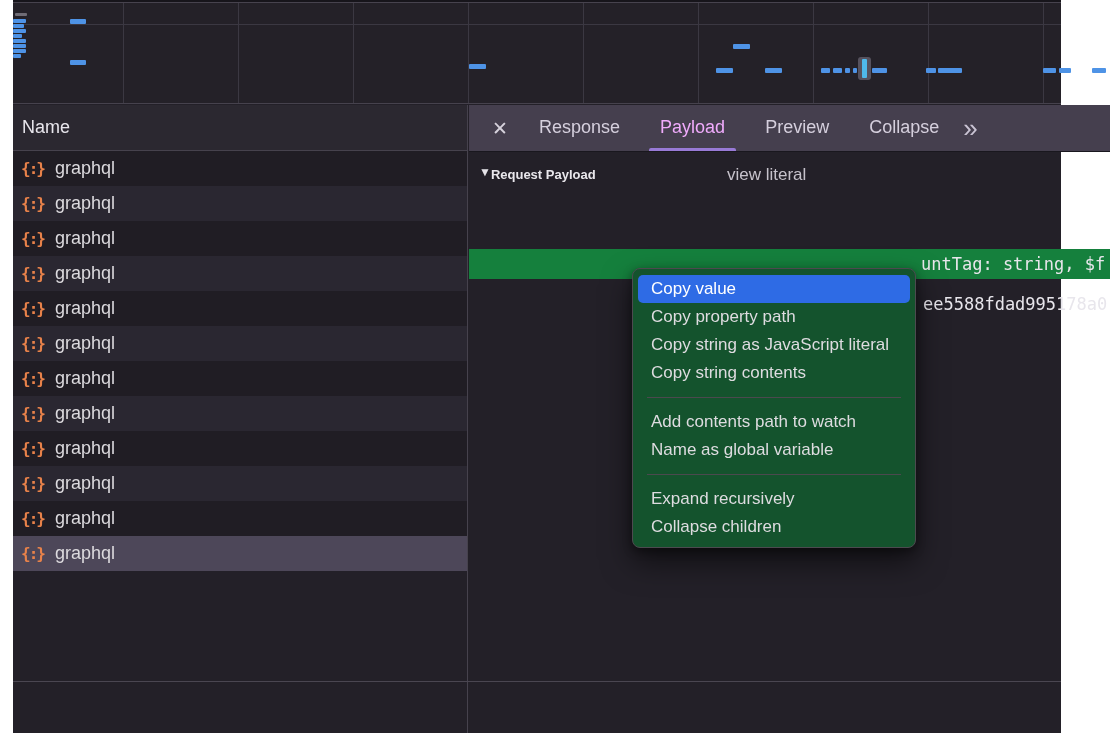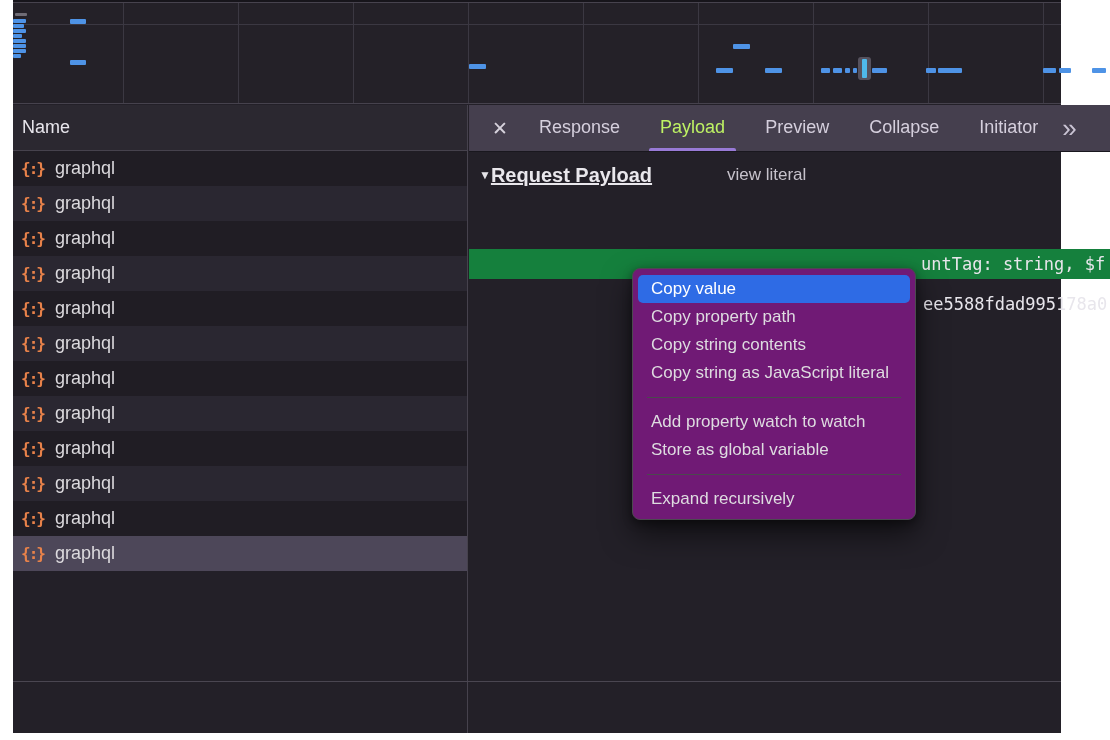--- a/index.html
+++ b/index.html
@@ -48,50 +48,50 @@
     font-size:16px; letter-spacing:-2px; margin-right:2px; flex:0 0 auto;
   }
 
   .right-panel { position:absolute; left:456px; top:0; width:654px; height:100%; overflow:hidden; }
   .tabbar {
     position:absolute; top:0; left:0; width:654px; height:47px; background:#453f4e;
     border-bottom:1px solid #19171e; display:flex; align-items:stretch;
   }
   .close-btn { align-self:center; margin:0 6px 0 18px; width:26px; text-align:center; color:#d6d2dc; font-size:19px; cursor:default; }
   .tab { padding:0 20px; line-height:44px; font-size:18px; color:#d5cfdd; position:relative; cursor:default; }
-  .tab.active { color:#bef264; }
+  .tab.active { color:#f0abfc; }
   .tab.active::after { content:""; position:absolute; left:9px; right:9px; bottom:0; height:3px; background:#987ad6; border-radius:2px 2px 0 0; }
   .overflow-btn { align-self:center; margin-left:4px; color:#cac4d4; font-size:26px; line-height:26px; cursor:default; }
 
   .payload {
     position:absolute; top:47px; left:0; width:647px; bottom:0;
     font-family:"DejaVu Sans Mono", monospace; font-size:17px; color:#d6d3da;
   }
   .rp-header { position:absolute; top:12px; left:10px; width:630px; font-family:"Liberation Sans", sans-serif; white-space:nowrap; }
   .rp-tri { font-size:12px; color:#e5e3e8; vertical-align:3px; }
-  .rp-title { font-weight:bold; font-size:20px; color:#e9e7ec;text-decoration:underline; }
+  .rp-title { font-weight:bold; font-size:13px; color:#e9e7ec; }
   .view-source { position:absolute; left:248px; top:1px; font-size:17px; color:#c6c2cb; cursor:default; }
 
   .t-row { position:absolute; left:0; width:647px; height:29px; line-height:29px; white-space:pre; overflow:hidden; }
   .t-row.preview { top:49px; padding-left:34px; color:#d8d5dc; }
   .t-row.op-row { top:78px; padding-left:44px; }
   .t-row.query-row { top:97px; height:30px; line-height:30px; background:#15803d; padding-left:44px; }
   .t-row.vars-row { top:138px; }
   .frag { position:absolute; top:0; }
   .query-row .frag { left:452px; color:#e8e6ec; }
   .vars-row .frag { left:454px; color:#e8e6ec; }
 
   .edge-line { position:absolute; left:647px; top:0; bottom:0; width:1px; background:rgba(0,0,0,0.35); }
 
   .status-divider { position:absolute; left:0; right:0; top:576px; height:0; border-top:1px solid #4a4651; }
 
   
   .context-menu {
     position:absolute; left:619px; top:268px; width:284px;
-    background:#701a75; border:1px solid #4c4a4f; border-radius:8px;
+    background:#14532d; border:1px solid #4c4a4f; border-radius:8px;
     box-shadow:0 14px 30px rgba(0,0,0,0.55), 0 3px 10px rgba(0,0,0,0.4);
     padding:6px 0; z-index:10; font-size:17px; color:#dedce0;
   }
   .menu-item { height:28px; line-height:28px; margin:0 5px; padding-left:13px; border-radius:5px; white-space:nowrap; cursor:default; }
   .menu-item.highlighted { background:#2e6be5; color:#ffffff; }
   .menu-sep { height:1px; background:#4b494e; margin:10px 14px; }
 </style>
 </head>
 <body>
 
@@ -187,21 +187,20 @@
       </div>
 
       <div class="right-panel">
         <div class="tabbar">
           <span class="close-btn">✕</span>
           <div id="tabs" style="display:flex">
               <div class="tab">Response</div>
               <div class="tab active">Payload</div>
               <div class="tab">Preview</div>
               <div class="tab">Collapse</div>
-              <div class="tab">Initiator</div>
             </div>
           <span class="overflow-btn">»</span>
         </div>
 
         <div class="payload">
           <div class="rp-header">
             <span class="rp-tri">▼</span><span class="rp-title">Request Payload</span>
             <span class="view-source">view literal</span>
           </div>
 
@@ -226,22 +225,23 @@
 
         <div class="edge-line"></div>
       </div>
 
       <div class="status-divider"></div>
     </div>
 
     <div class="context-menu" id="context-menu">
         <div class="menu-item highlighted">Copy value</div>
         <div class="menu-item">Copy property path</div>
+        <div class="menu-item">Copy string as JavaScript literal</div>
         <div class="menu-item">Copy string contents</div>
-        <div class="menu-item">Copy string as JavaScript literal</div>
         <div class="menu-sep"></div>
-        <div class="menu-item">Add property watch to watch</div>
-        <div class="menu-item">Store as global variable</div>
+        <div class="menu-item">Add contents path to watch</div>
+        <div class="menu-item">Name as global variable</div>
         <div class="menu-sep"></div>
         <div class="menu-item">Expand recursively</div>
+        <div class="menu-item">Collapse children</div>
       </div>
   </div>
 </div>
 
 </body></html>

